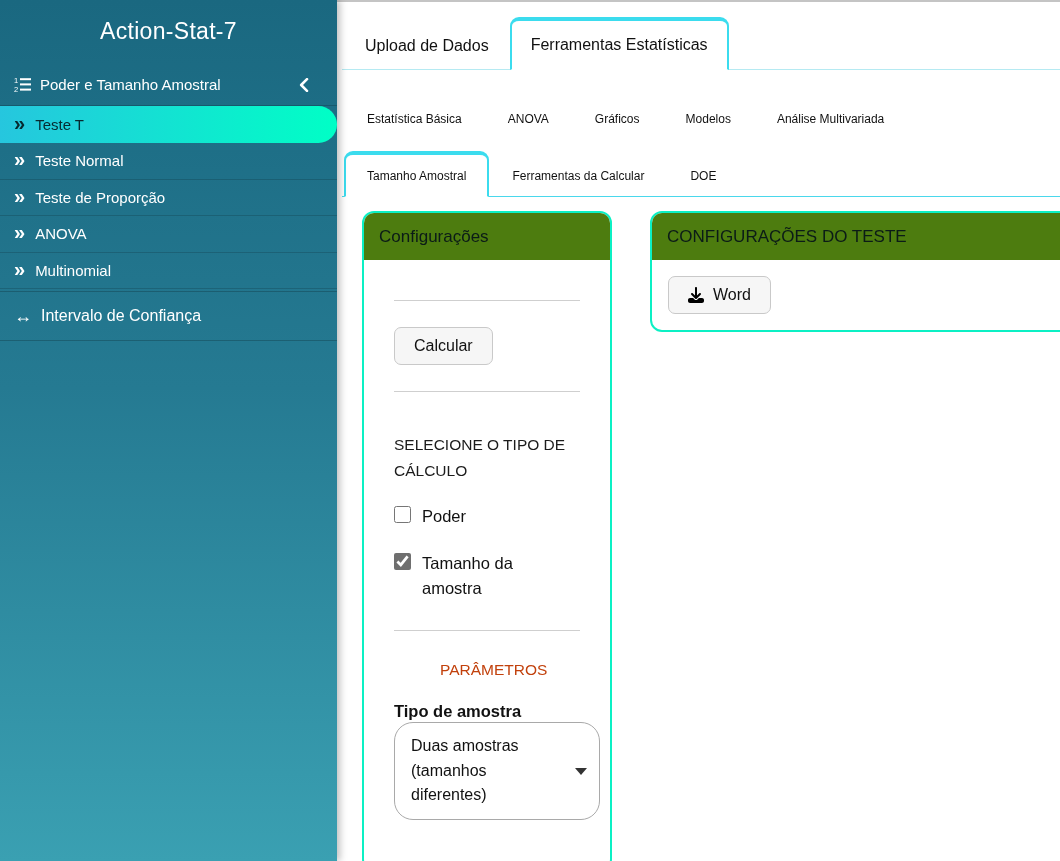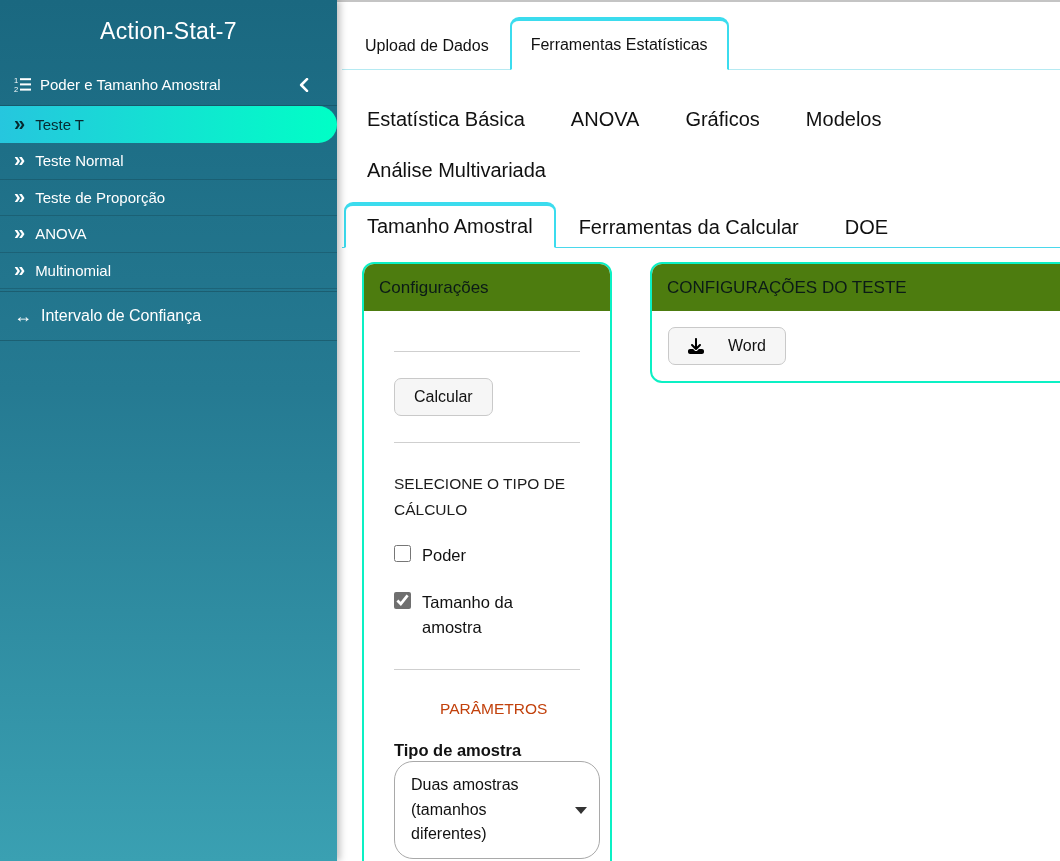--- a/index.html
+++ b/index.html
@@ -40,43 +40,43 @@
   
   .tabs1{ display:flex; border-bottom:1px solid #b5eaf2; padding-left:2px; }
   .tab1{ height:53px; display:flex; align-items:center; padding:0 19px; font-size:16px;
     color:#111; cursor:pointer; border:2px solid transparent; border-top:4px solid transparent;
     border-bottom:none; margin-bottom:-1px; }
   .tab1.active{ background:#fff; border:2px solid #3bdcee; border-top:4px solid #3bdcee;
     border-bottom:1px solid #fff; border-radius:9px 9px 0 0; }
 
   .tabs2{ margin-top:24px; border-bottom:1px solid #4ad8ec; }
   .tabs2-wrap{ display:flex; flex-wrap:wrap; row-gap:6px; max-width:712px; padding-left:2px; }
-  .tab2{ height:46px; display:flex; align-items:center; padding:0 21px; font-size:20px;
+  .tab2{ height:46px; display:flex; align-items:center; padding:0 21px; font-size:12px;
     color:#111; cursor:pointer; border:2px solid transparent; border-top:4px solid transparent;
     border-bottom:none; margin-bottom:-1px; }
   .tab2.active{ background:#fff; border:2px solid #3bdcee; border-top:4px solid #3bdcee;
     border-bottom:1px solid #fff; border-radius:9px 9px 0 0; }
   .brk{ flex-basis:100%; height:0; }
 
   
   .panels{ display:flex; gap:38px; margin:14px -30px 0 20px; align-items:flex-start; }
   .panel{ border:2px solid #0cf0c4; border-radius:12px; background:#fff; overflow:hidden; }
   .panel-hd{ background:#4d7c0f; color:#0b1b17; font-size:17px; height:47px;
     display:flex; align-items:center; padding:0 15px; border-radius:8px 8px 0 0; }
   .panel.left{ width:250px; min-width:250px; height:660px; }
   .panel.right{ flex:1; }
   .pbody{ padding:22px 30px; }
   .pbody hr{ border:none; border-top:1px solid #cfcfcf; margin:0; }
   .hr1{ margin-top:18px !important; }
   .btn{ background:#f6f6f6; border:1px solid #c9c9c9; border-radius:7px; padding:9px 19px;
     font-size:16px; font-family:"Liberation Sans",sans-serif; color:#111; cursor:pointer;
-    display:inline-flex; align-items:center; gap:24px; }
+    display:inline-flex; align-items:center; gap:9px; }
   .calc-btn{ margin:26px 0 0 0; }
   .hr2{ margin-top:26px !important; }
-  .sec-lbl{ margin-top:28px; font-size:15.5px; color:#1c1c1c; line-height:1.65; max-width:175px; }
+  .sec-lbl{ margin-top:40px; font-size:15.5px; color:#1c1c1c; line-height:1.65; max-width:175px; }
   .chk-row{ display:flex; align-items:flex-start; gap:11px; margin-top:21px; cursor:pointer; }
   .chk-row input{ width:17px; height:17px; accent-color:#6f6f6f; margin-top:2px; cursor:pointer; }
   .chk-row .chk-lbl{ font-size:16.5px; color:#111; line-height:1.55; max-width:118px; }
   .hr3{ margin-top:28px !important; }
   .param-lbl{ margin-top:30px; font-size:15.5px; color:#c2410c;margin-left:46px; }
   .param-bold{ margin-top:23px; font-size:16.5px; font-weight:bold; color:#111; }
   .select{ margin-top:1px; border:1px solid #a9a9a9; border-radius:19px; padding:11px 12px 11px 16px;
     display:flex; align-items:center; justify-content:space-between; gap:8px; cursor:pointer;
     font-size:16px; color:#111; line-height:1.55; width:206px; }
   .select .val{ max-width:130px; }

